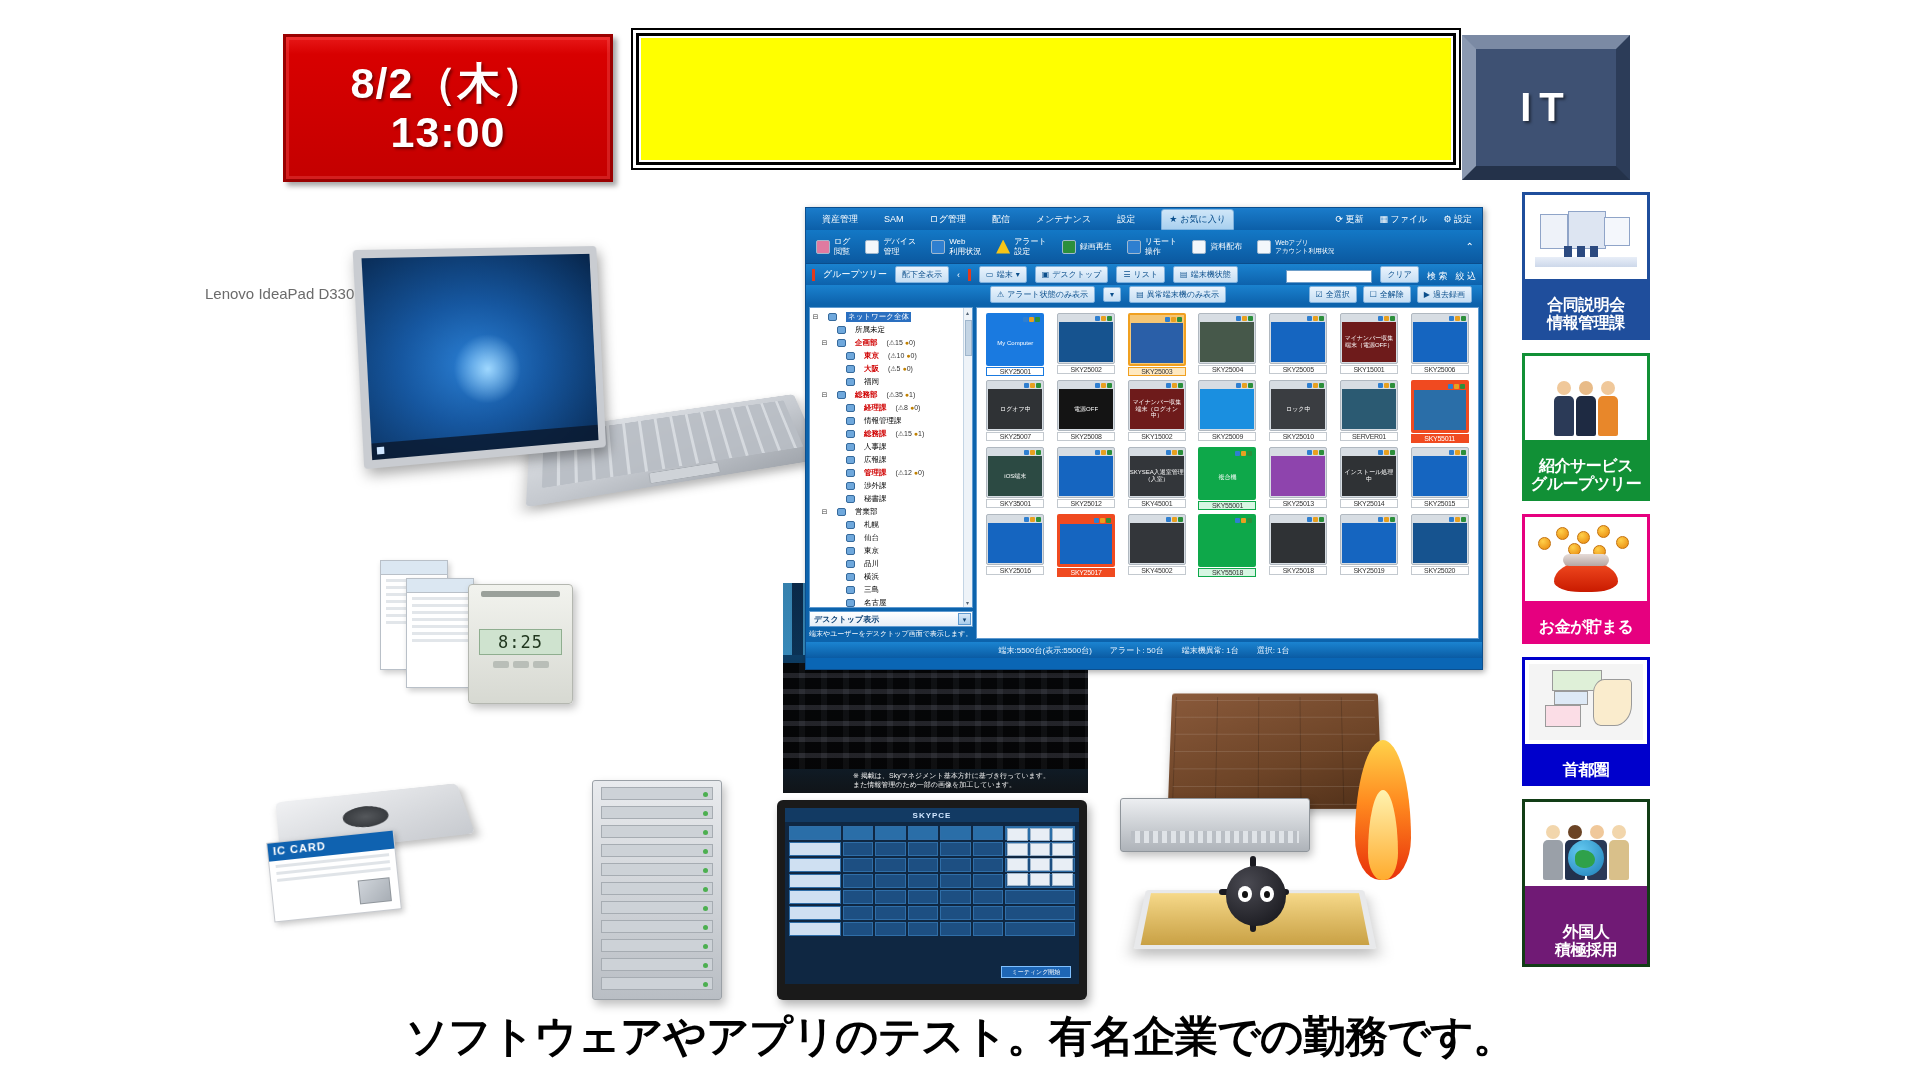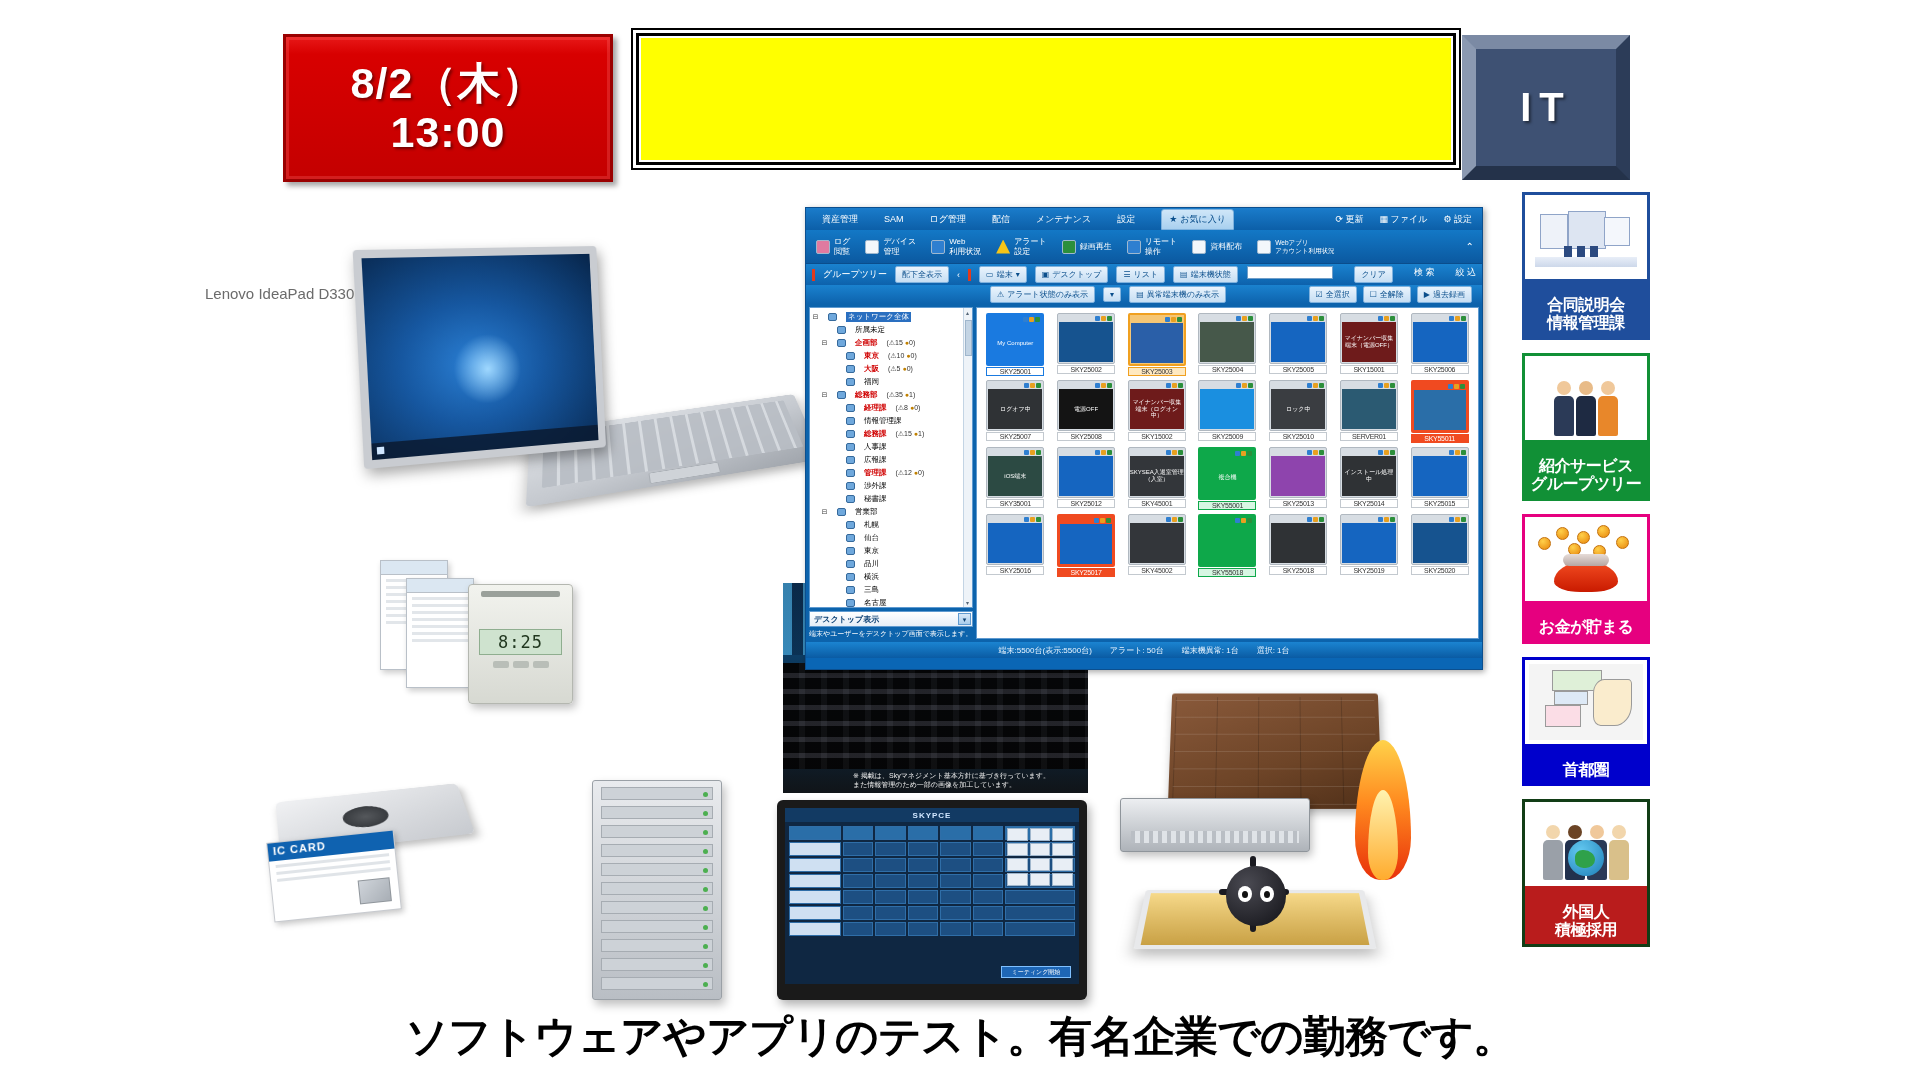--- a/index.html
+++ b/index.html
@@ -57,21 +57,21 @@
     height: 84px; background: #fff; position: relative; overflow: hidden;
   }
   .badge .cap {
     color: #fff; font-weight: bold; font-size: 16px; line-height: 1.12;
     text-align: center; padding: 17px 0 5px; letter-spacing: -0.5px;
   }
   .badge.blue  { border-color:#1f4e9c; background:#1f4e9c; }
   .badge.green { border-color:#119036; background:#119036; }
   .badge.pink  { border-color:#e6007f; background:#e6007f; }
   .badge.navy  { border-color:#0000cc; background:#0000cc; }
-  .badge.dgreen{ border-color:#123d16; background:#b91c1c; }
+  .badge.dgreen{ border-color:#123d16; background:#701a75;gap:20px; }
 
   
   .booth { position:absolute; inset:6px; background:#fff; }
   .booth .wall { position:absolute; background:#c8d4e8; border:1px solid #8fa4c8; }
   .booth .w1 { left:8%;  top:18%; width:26%; height:48%; background:#eef2f9;}
   .booth .w2 { left:34%; top:14%; width:34%; height:52%; background:#dde5f2;}
   .booth .w3 { left:66%; top:22%; width:24%; height:40%; background:#f4f7fc;}
   .booth .p  { position:absolute; bottom:16%; width:7%; height:22%; background:#2c4a80; }
   .booth .fl { position:absolute; left:4%; right:4%; bottom:8%; height:14%;
                background:linear-gradient(180deg,#e8eef8,#cdd8ea); }
@@ -154,21 +154,21 @@
   .sk-filter {
     height: 21px; display:flex; align-items:center; gap:8px; padding:0 6px;
     background: linear-gradient(180deg,#1a82cf,#0d62ac);
   }
   .pill {
     background: linear-gradient(180deg,#eaf4fd,#c6def3); color:#0b4f8c;
     border:1px solid #7fb2de; border-radius:2px; padding:2px 6px; font-size:8px;
     display:flex; align-items:center; gap:3px;
   }
   .redbar { width:3px; height:12px; background:#e23a1c; flex:none; }
-  .sk-search { margin-left:auto; display:flex; align-items:flex-start; gap:21px; }
+  .sk-search { margin-left:auto; display:flex; align-items:flex-end; gap:8px; }
   .sk-search input {
     width:86px; height:13px; font-size:8px; border:1px solid #6f9ec9; padding:0 3px;
     font-family:"Liberation Sans",sans-serif;
   }
 
   .sk-body { display:flex; height: 338px; background:#0c63ac; }
   .sk-left { width:170px; padding:3px; display:flex; flex-direction:column; }
   .tree {
     flex:1; background:#fff; border:1px solid #5f9ad0; overflow:hidden; position:relative;
     color:#000; font-size:7.5px; padding:2px 0 2px 2px;

